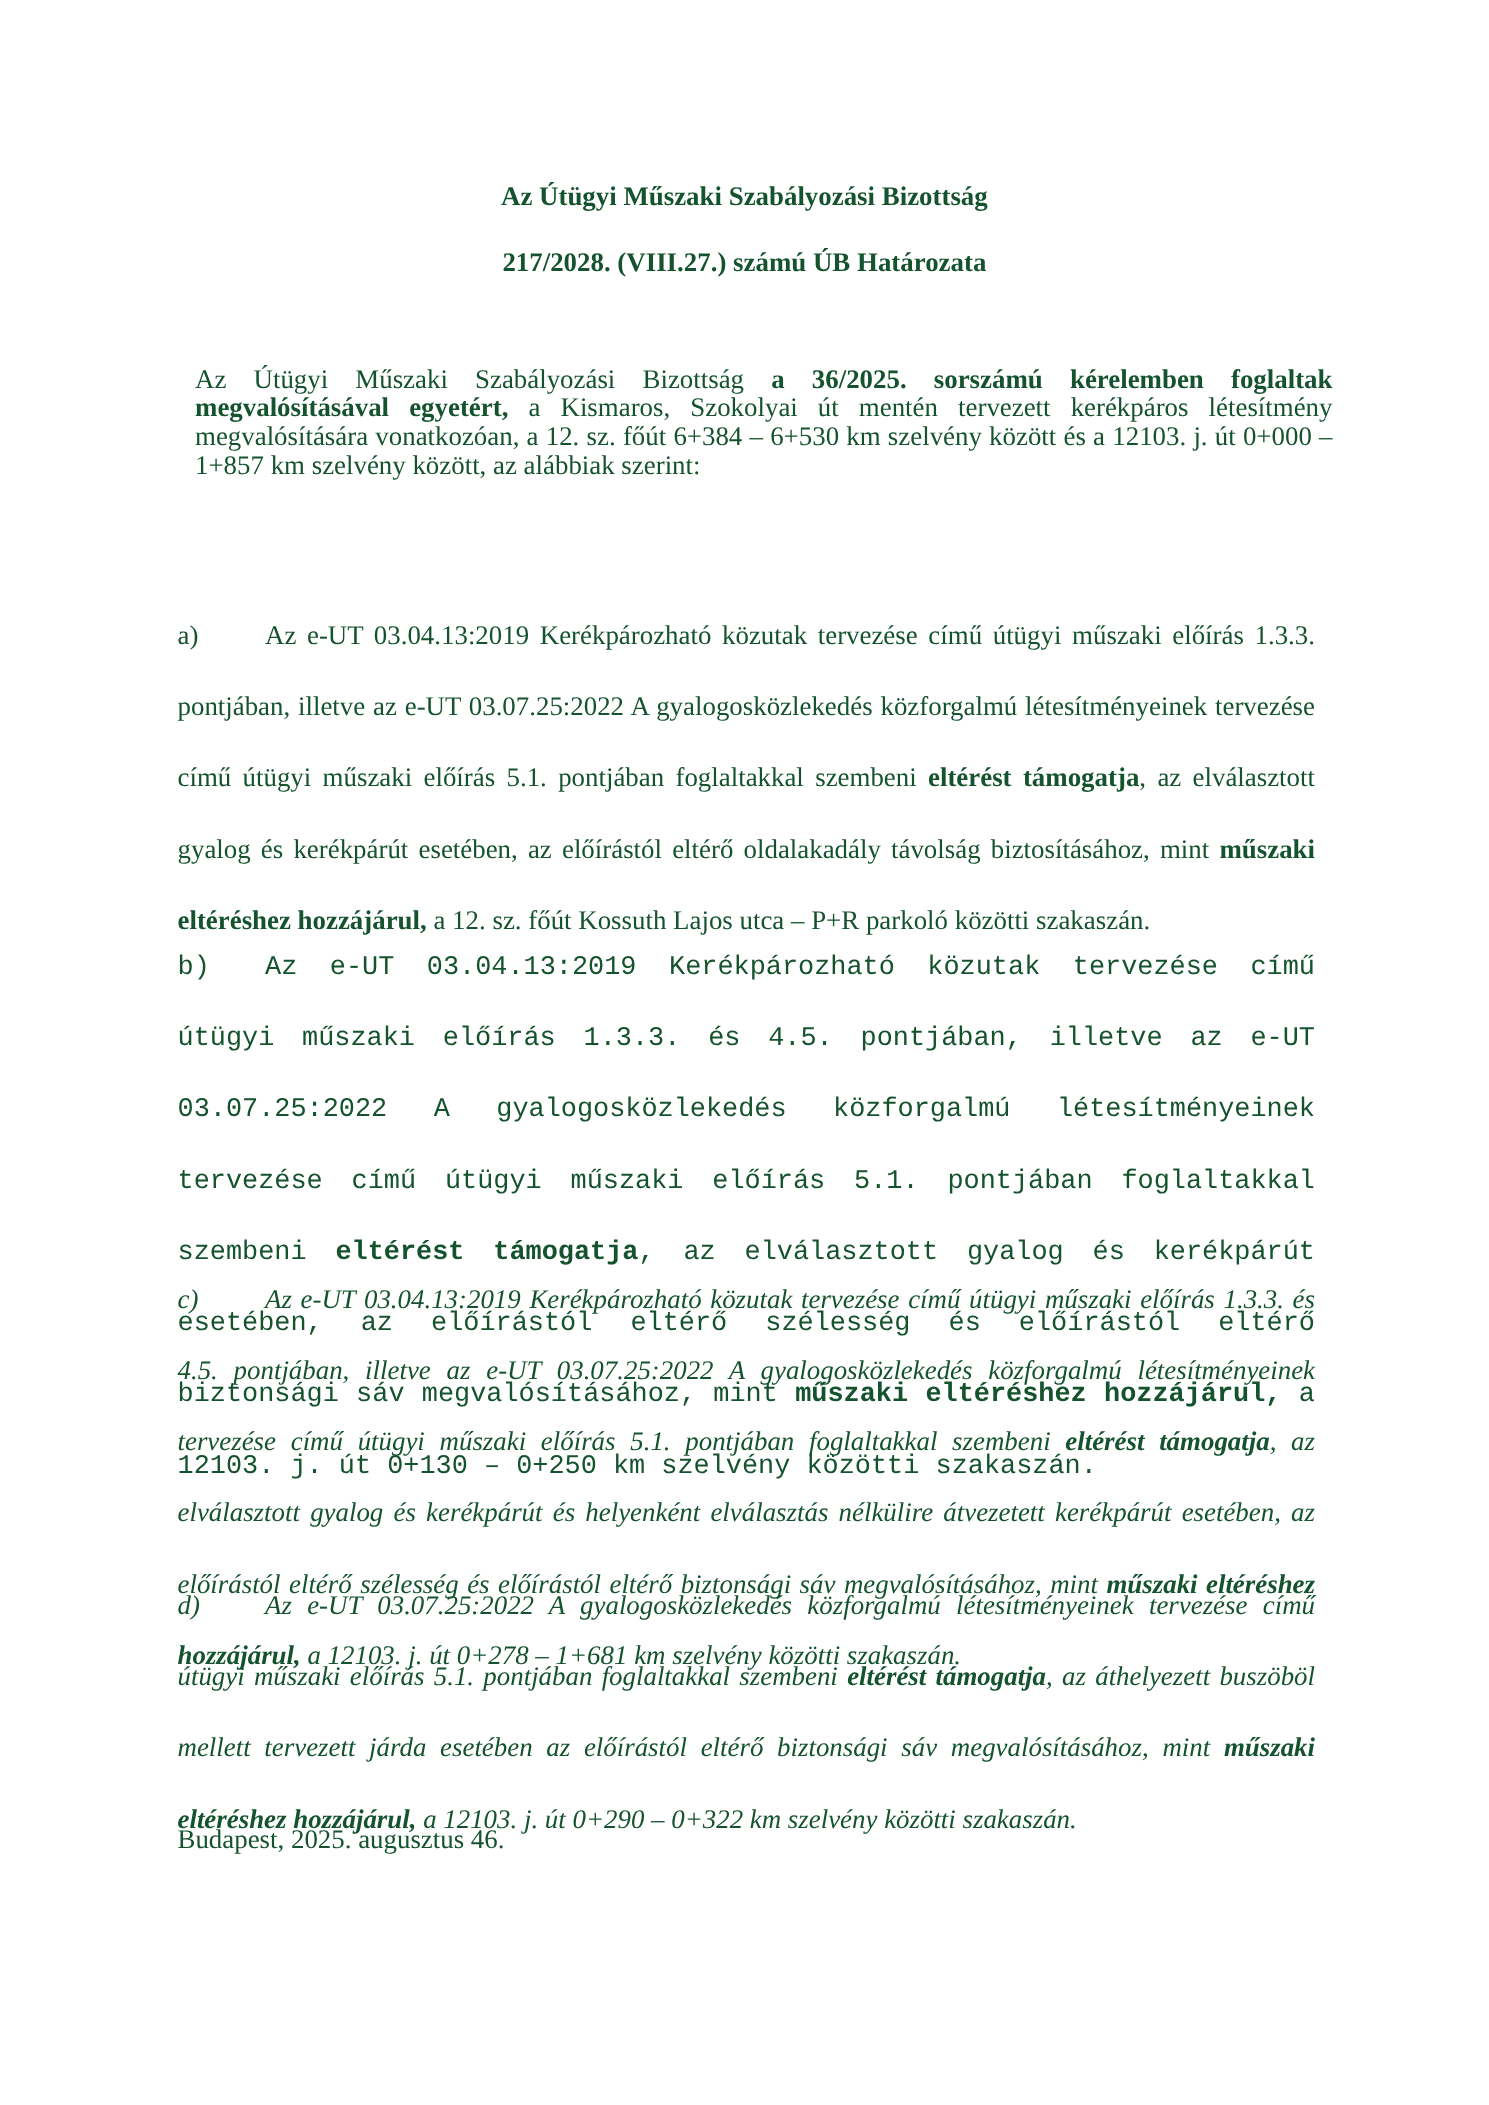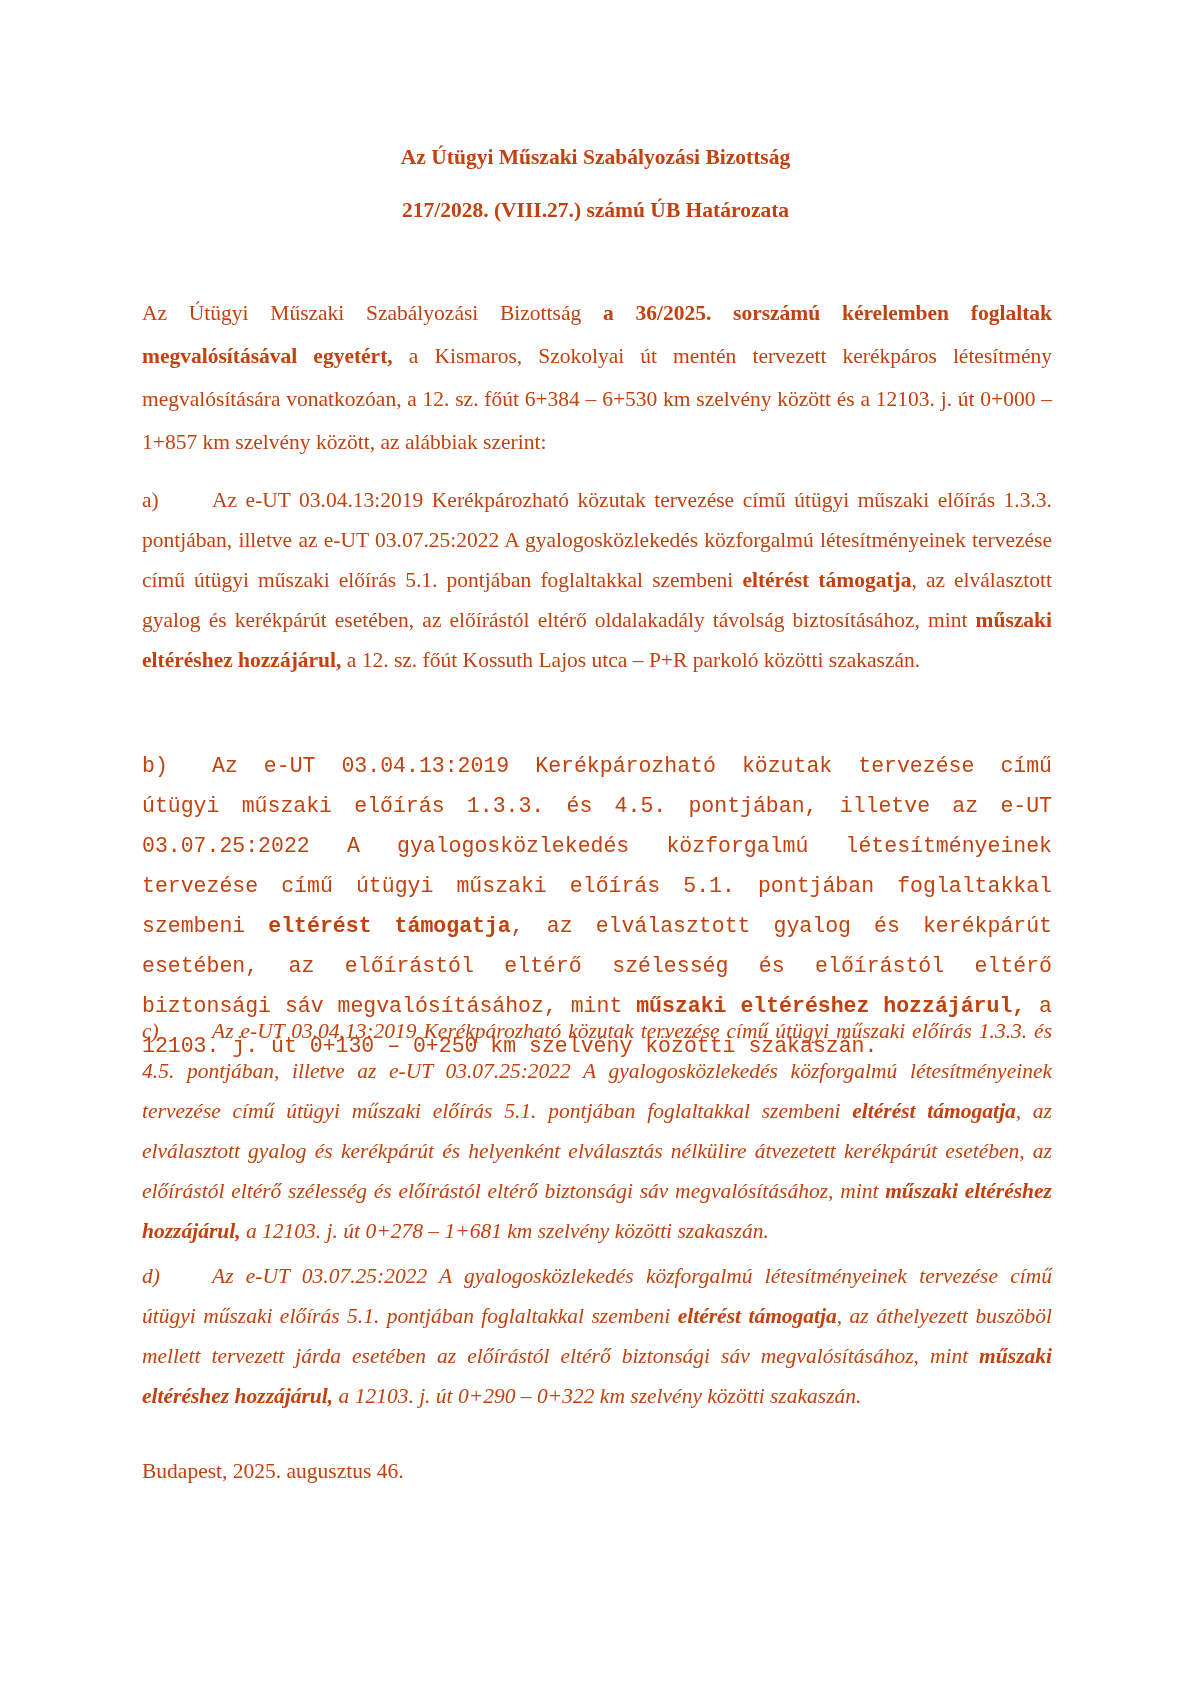--- a/index.html
+++ b/index.html
@@ -1,34 +1,34 @@
 <!DOCTYPE html>
 <html><head>
   <meta charset="utf-8">
   <style>
     html, body { margin: 0; padding: 0; background: #ffffff; }
     body { width: 1191px; height: 1684px; position: relative; overflow: hidden; }
     .page {
       position: absolute; left: 0; top: 0; width: 1191px; height: 1416px;
-      background: #ffffff; color: #c2410c;
+      background: #ffffff; color: #14532d;
       font-family: "Liberation Serif", "DejaVu Serif", serif;
       font-size: 21.5px;
     }
     .title {
       position: absolute; left: 0; width: 1191px; text-align: center;
       font-weight: bold; font-size: 21.5px; line-height: 26px;
     }
     .t1 { top: 144px; }
     .t2 { top: 197px; }
     .body {
-      position: absolute; left: 142px; width: 910px;
-      line-height: 43px; text-align: justify;
+      position: absolute; left: 156px; width: 910px;
+      line-height: 23px; text-align: justify;
     }
     .intro { top: 292px; }
-    .item { position: absolute; left: 142px; width: 910px; line-height: 40px; text-align: justify; }
+    .item { position: absolute; left: 142px; width: 910px; line-height: 57px; text-align: justify; }
     .item .label { display: inline-block; width: 70px; }
     .ia { top: 480px; }
     .ib { top: 746px; font-family: Liberation Mono, monospace; }
     .ic { top: 1011px; font-style: italic; }
     .id { top: 1256px; font-style: italic; }
     .closing { position: absolute; left: 142px; top: 1456px; line-height: 30px; }
     b { font-weight: bold; }
   </style>
 </head>
 <body>

